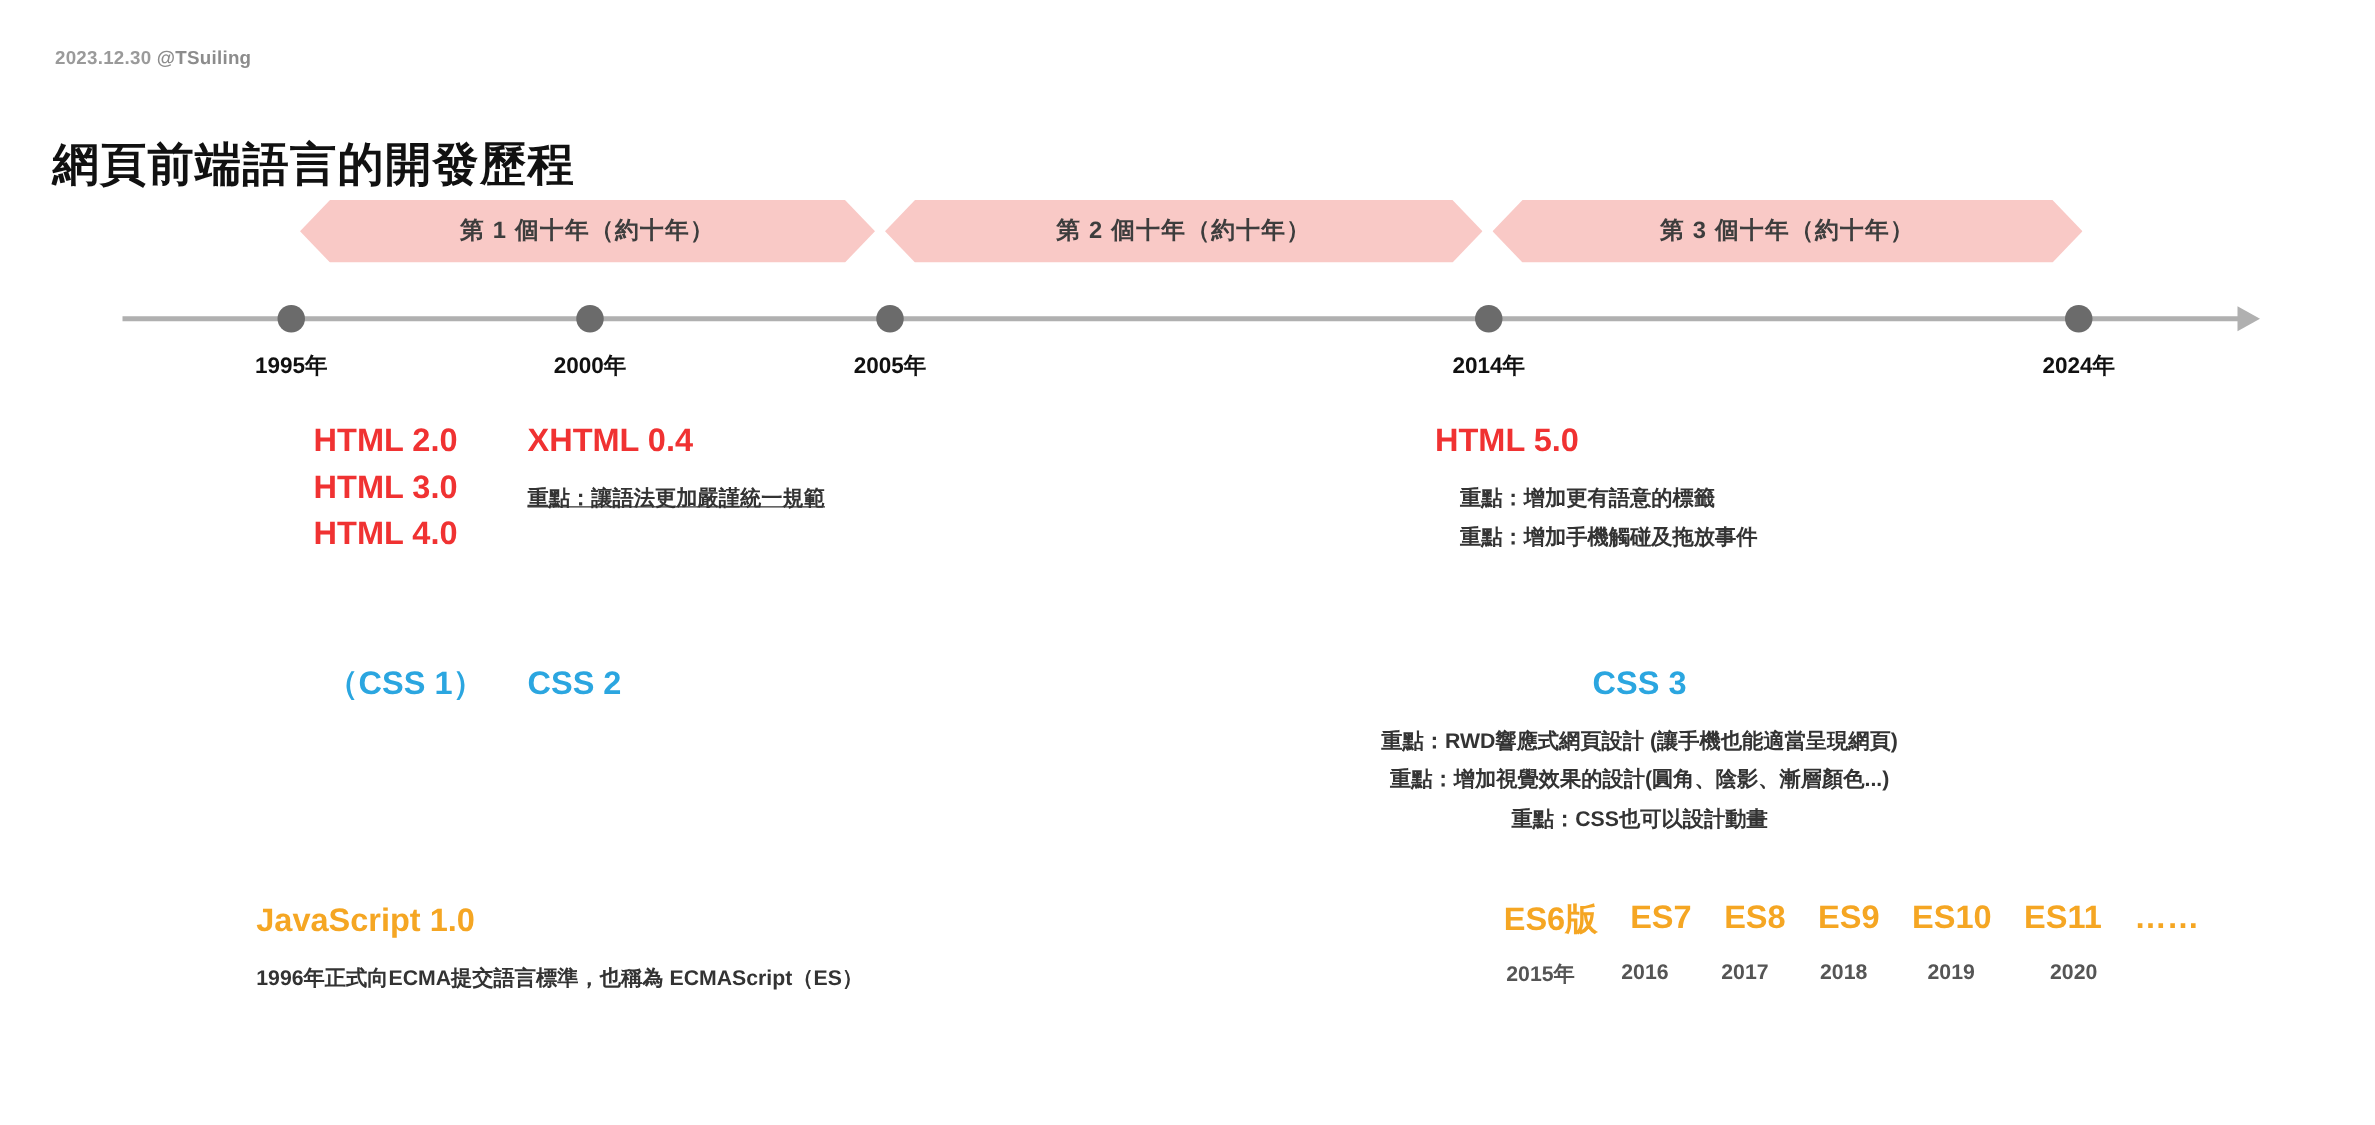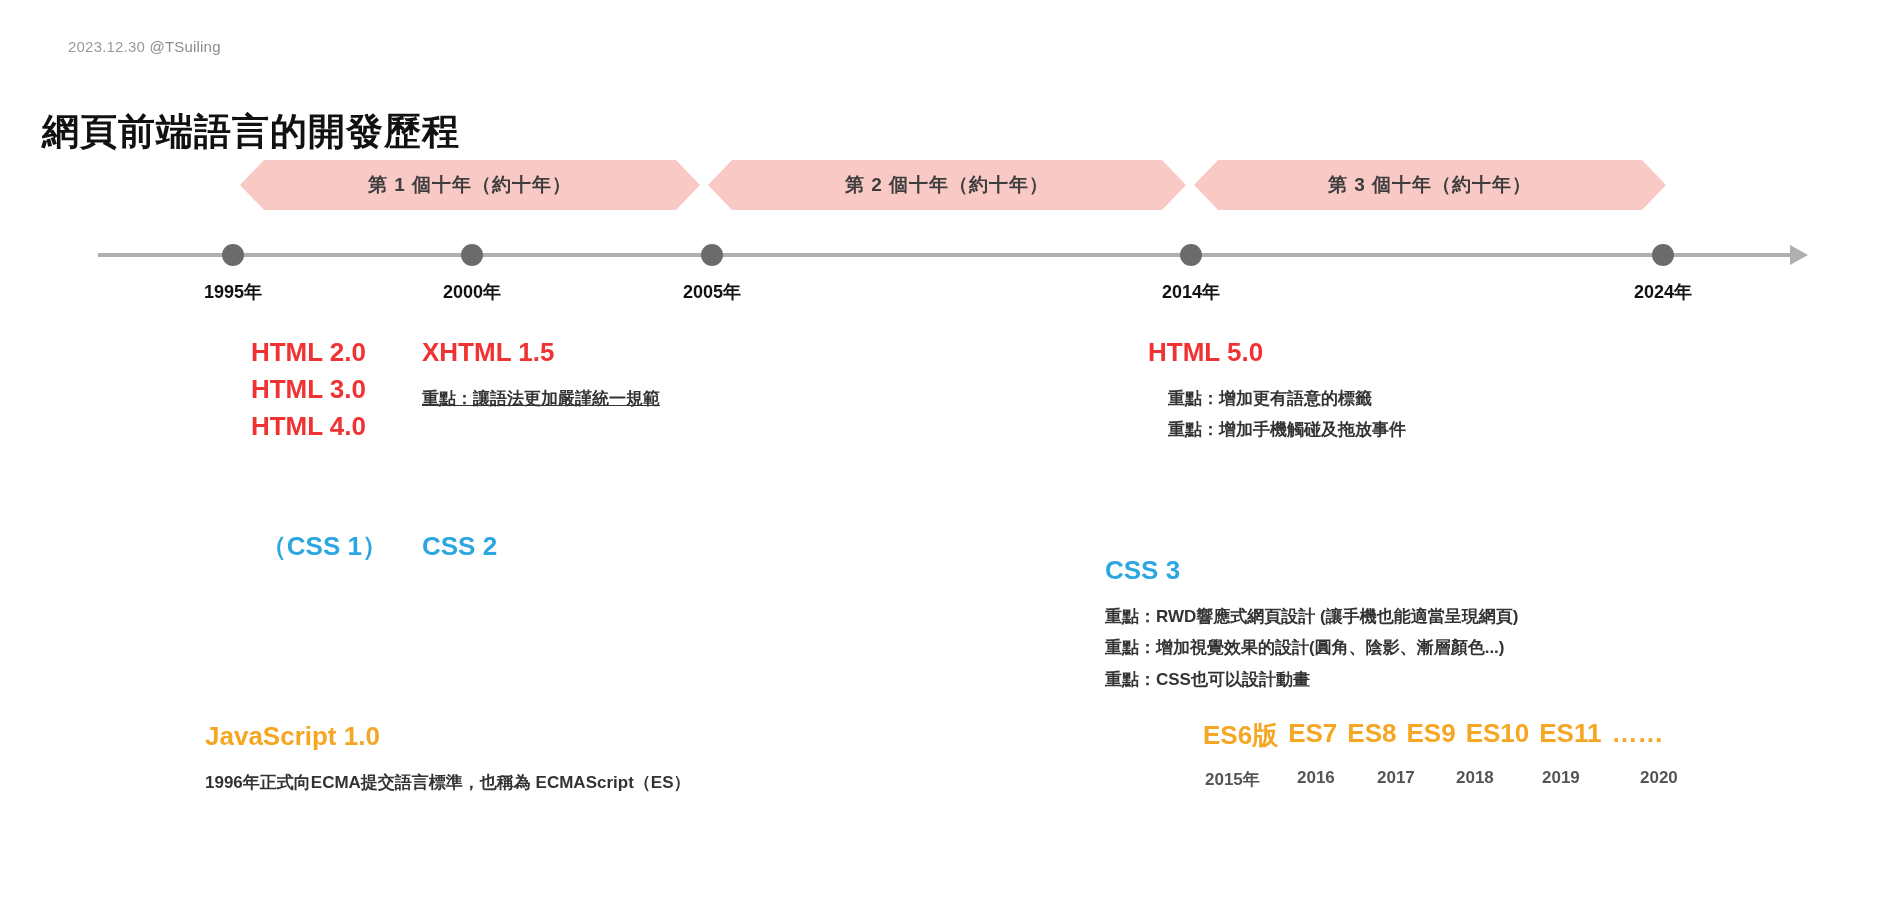--- a/index.html
+++ b/index.html
@@ -16,23 +16,22 @@
     overflow: hidden;
   }
 
   
   .byline {
     position: absolute;
     left: 44px;
     top: 38px;
     font-size: 15px;
     color: #9a9a9a;
-    font-weight: normal;
+    font-weight: bold;
     letter-spacing: 0.2px;
-    margin-left: 24px;
   }
   .byline .handle { color: #8c8c8c; }
   .page-title {
     position: absolute;
     left: 42px;
     top: 60px;
     font-size: 37px;
     font-weight: bold;
     color: #111111;
     letter-spacing: 1px;
@@ -120,21 +119,21 @@
     white-space: nowrap;
     line-height: 1.85;
   }
 
   .right-align { text-align: right; }
 
   
   .es-versions {
     position: absolute;
     display: flex;
-    gap: 10px;
+    gap: 26px;
     font-size: 26px;
     font-weight: bold;
     color: #f5a623;
     white-space: nowrap;
   }
   .es-years {
     position: absolute;
     display: flex;
     font-size: 17px;
     font-weight: bold;
@@ -188,39 +187,39 @@
 <div class="tick-label" style="left:1191px;">2014年</div>
 <div class="tick-label" style="left:1663px;">2024年</div>
 
 <div class="block right-align" style="left:88px; top:334px; width:278px;">
   <div class="heading red">HTML 2.0</div>
   <div class="heading red">HTML 3.0</div>
   <div class="heading red">HTML 4.0</div>
 </div>
 
 <div class="block" style="left:422px; top:334px;">
-  <div class="heading red">XHTML 1.5</div>
+  <div class="heading red">XHTML 0.4</div>
   <div class="note" style="margin-top:12px;text-decoration:underline;">重點：讓語法更加嚴謹統一規範</div>
 </div>
 
 <div class="block" style="left:1148px; top:334px;">
   <div class="heading red">HTML 5.0</div>
   <div class="note" style="margin-top:12px; padding-left:20px;">重點：增加更有語意的標籤</div>
   <div class="note" style="padding-left:20px;">重點：增加手機觸碰及拖放事件</div>
 </div>
 
 <div class="block right-align" style="left:100px; top:528px; width:288px;">
   <div class="heading blue">（CSS 1）</div>
 </div>
 
 <div class="block" style="left:422px; top:528px;">
   <div class="heading blue">CSS 2</div>
 </div>
 
-<div class="block" style="left:1105px; top:552px;">
+<div class="block" style="left:1105px; top:528px;text-align:center;">
   <div class="heading blue">CSS 3</div>
   <div class="note" style="margin-top:12px;">重點：RWD響應式網頁設計 (讓手機也能適當呈現網頁)</div>
   <div class="note">重點：增加視覺效果的設計(圓角、陰影、漸層顏色...)</div>
   <div class="note">重點：CSS也可以設計動畫</div>
 </div>
 
 <div class="block" style="left:205px; top:718px;">
   <div class="heading orange">JavaScript 1.0</div>
   <div class="note" style="margin-top:12px;">1996年正式向ECMA提交語言標準，也稱為 ECMAScript（ES）</div>
 </div>

